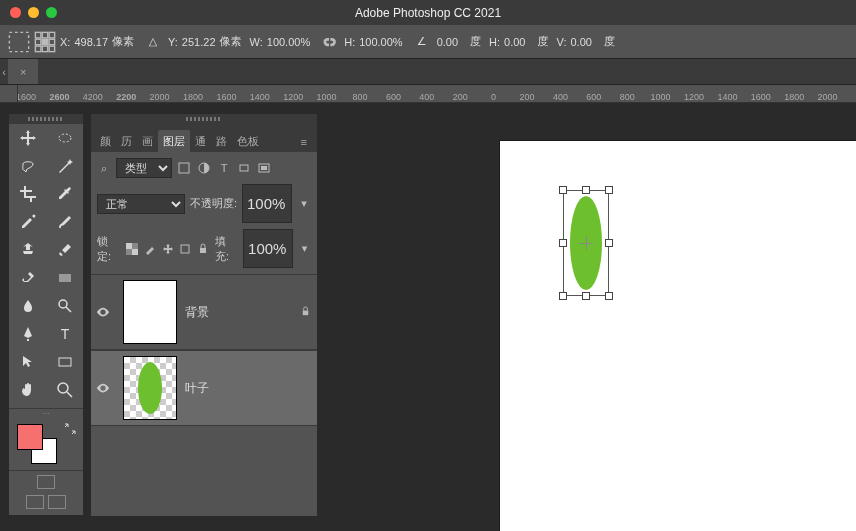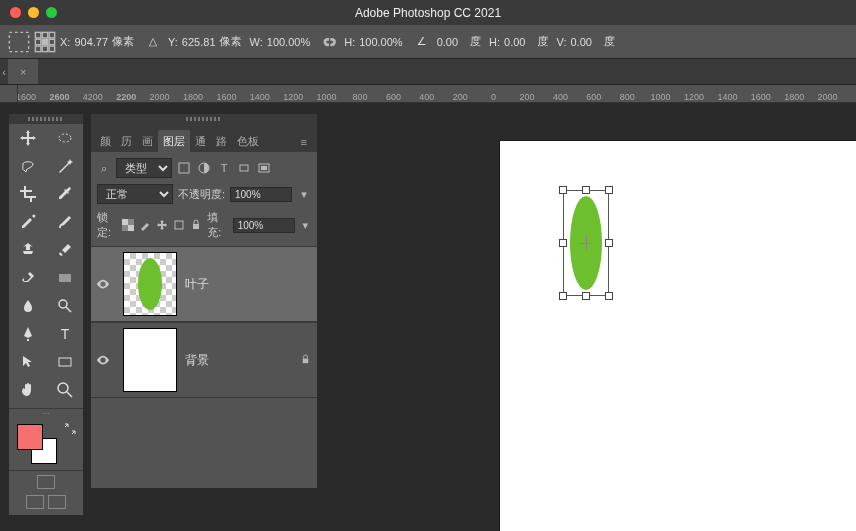--- a/index.html
+++ b/index.html
@@ -46,21 +46,21 @@
 .layers-panel { position: absolute; left: 90px; top: 10px; width: 228px; background: #535353; border: 1px solid #2a2a2a; }
 .panel-tabs { height: 28px; background: #3a3a3a; display: flex; align-items: end; padding: 0 4px; gap: 0; overflow: hidden; }
 .ptab { padding: 4px 5px; font-size: 11px; color: #aaa; border-top-left-radius: 2px; border-top-right-radius: 2px; position: relative; top: 1px; white-space: nowrap; }
 .ptab.active { background: #535353; color: #eee; }
 .ptab-menu { margin-left: auto; padding: 4px 6px; color: #aaa; }
 .layer-controls { padding: 6px; display: flex; flex-direction: column; gap: 6px; }
 .lc-row { display: flex; align-items: center; gap: 5px; }
 .lc-select { background: #3a3a3a; border: 1px solid #2a2a2a; color: #ddd; padding: 2px 4px; font-size: 11px; flex: 1; }
 .lc-icons { display: flex; gap: 6px; }
 .lc-ico { width: 14px; height: 14px; display: flex; align-items: center; justify-content: center; color: #bbb; font-size: 11px; }
-.lc-input { background: #3a3a3a; border: 1px solid #2a2a2a; color: #ddd; padding: 1px 4px; font-size: 10px; width: 62px; }
+.lc-input { background: #3a3a3a; border: 1px solid #2a2a2a; color: #ddd; padding: 10px 4px; font-size: 15px; width: 50px; }
 .layer-list { }
 .layer-row { height: 76px; display: flex; align-items: center; border-top: 1px solid #3a3a3a; border-bottom: 1px solid #3a3a3a; }
 .layer-row.selected { background: #6a6a6a; }
 .layer-eye { width: 24px; display: flex; justify-content: center; color: #ccc; }
 .layer-thumb { width: 54px; height: 64px; background: #fff; border: 1px solid #000; margin: 0 8px; position: relative; overflow: hidden; }
 .checker { background: repeating-conic-gradient(#ccc 0 25%, #fff 0 50%) 0 0/12px 12px; width: 100%; height: 100%; }
 .leaf-sm { position: absolute; left: 50%; top: 50%; transform: translate(-50%,-50%); width: 24px; height: 52px; background: #6DBF2E; border-radius: 50% / 50%; }
 .layer-name { flex: 1; color: #ddd; font-size: 12px; }
 .layer-lock { width: 24px; color: #bbb; font-size: 11px; text-align: center; }
 .layer-spacer { height: 90px; }
@@ -107,27 +107,27 @@
           <rect x="6" y="6" width="4" height="4" fill="#bbb"></rect>
           <rect x="11" y="6" width="4" height="4"></rect>
           <rect x="1" y="11" width="4" height="4"></rect>
           <rect x="6" y="11" width="4" height="4"></rect>
           <rect x="11" y="11" width="4" height="4"></rect>
         </g>
       </svg>
   </div>
   <div class="opt-group">
     <span>X:</span>
-    <span>904.77</span>
+    <span>498.17</span>
     <span>像素</span>
   </div>
   <div class="opt-icon">△</div>
   <div class="opt-group">
     <span>Y:</span>
-    <span>625.81</span>
+    <span>251.22</span>
     <span>像素</span>
   </div>
   <div class="opt-group">
     <span>W:</span>
     <span>100.00%</span>
   </div>
   <div class="opt-icon">
     <svg viewBox="0 0 16 16">
         <path d="M4 8a3 3 0 0 1 3-3h1v2H7a1 1 0 0 0 0 2h1v2H7a3 3 0 0 1-3-3zm5-3h1a3 3 0 0 1 0 6H9v-2h1a1 1 0 0 0 0-2H9V5z" fill="#bbb"></path>
       </svg>
@@ -419,43 +419,43 @@
               <rect x="3" y="5" width="6" height="5" fill="#bbb"></rect>
               <path d="M4 5V3a2 2 0 0 1 4 0v2" fill="none" stroke="#bbb"></path>
             </svg>
           </span>
         <span style="margin-left:auto">填充:</span>
         <input class="lc-input" value="100%" style="">
         <span class="lc-ico">▾</span>
       </div>
     </div>
     <div class="layer-list" id="layer-list">
+        <div class="layer-row">
+          <div class="layer-eye">
+            <svg width="14" height="14" viewBox="0 0 16 16">
+              <path d="M8 3C4 3 1 8 1 8s3 5 7 5 7-5 7-5-3-5-7-5zm0 8a3 3 0 1 1 0-6 3 3 0 0 1 0 6z" fill="#ccc"></path>
+            </svg>
+          </div>
+          <div class="layer-thumb"></div>
+          <div class="layer-name">背景</div>
+          <div class="layer-lock"><svg width="11" height="11" viewBox="0 0 12 12">
+              <rect x="3" y="5" width="6" height="5" fill="#bbb"></rect>
+              <path d="M4 5V3a2 2 0 0 1 4 0v2" fill="none" stroke="#bbb"></path>
+            </svg></div>
+        </div>
         <div class="layer-row selected">
           <div class="layer-eye">
             <svg width="14" height="14" viewBox="0 0 16 16">
               <path d="M8 3C4 3 1 8 1 8s3 5 7 5 7-5 7-5-3-5-7-5zm0 8a3 3 0 1 1 0-6 3 3 0 0 1 0 6z" fill="#ccc"></path>
             </svg>
           </div>
           <div class="layer-thumb">
             <div class="checker"></div>
             <div class="leaf-sm"></div>
           </div>
           <div class="layer-name">叶子</div>
           <div class="layer-lock"></div>
         </div>
-        <div class="layer-row">
-          <div class="layer-eye">
-            <svg width="14" height="14" viewBox="0 0 16 16">
-              <path d="M8 3C4 3 1 8 1 8s3 5 7 5 7-5 7-5-3-5-7-5zm0 8a3 3 0 1 1 0-6 3 3 0 0 1 0 6z" fill="#ccc"></path>
-            </svg>
-          </div>
-          <div class="layer-thumb"></div>
-          <div class="layer-name">背景</div>
-          <div class="layer-lock"><svg width="11" height="11" viewBox="0 0 12 12">
-              <rect x="3" y="5" width="6" height="5" fill="#bbb"></rect>
-              <path d="M4 5V3a2 2 0 0 1 4 0v2" fill="none" stroke="#bbb"></path>
-            </svg></div>
-        </div>
       </div>
     <div class="layer-spacer"></div>
   </div>
 
 </div>
 
 </body></html>

